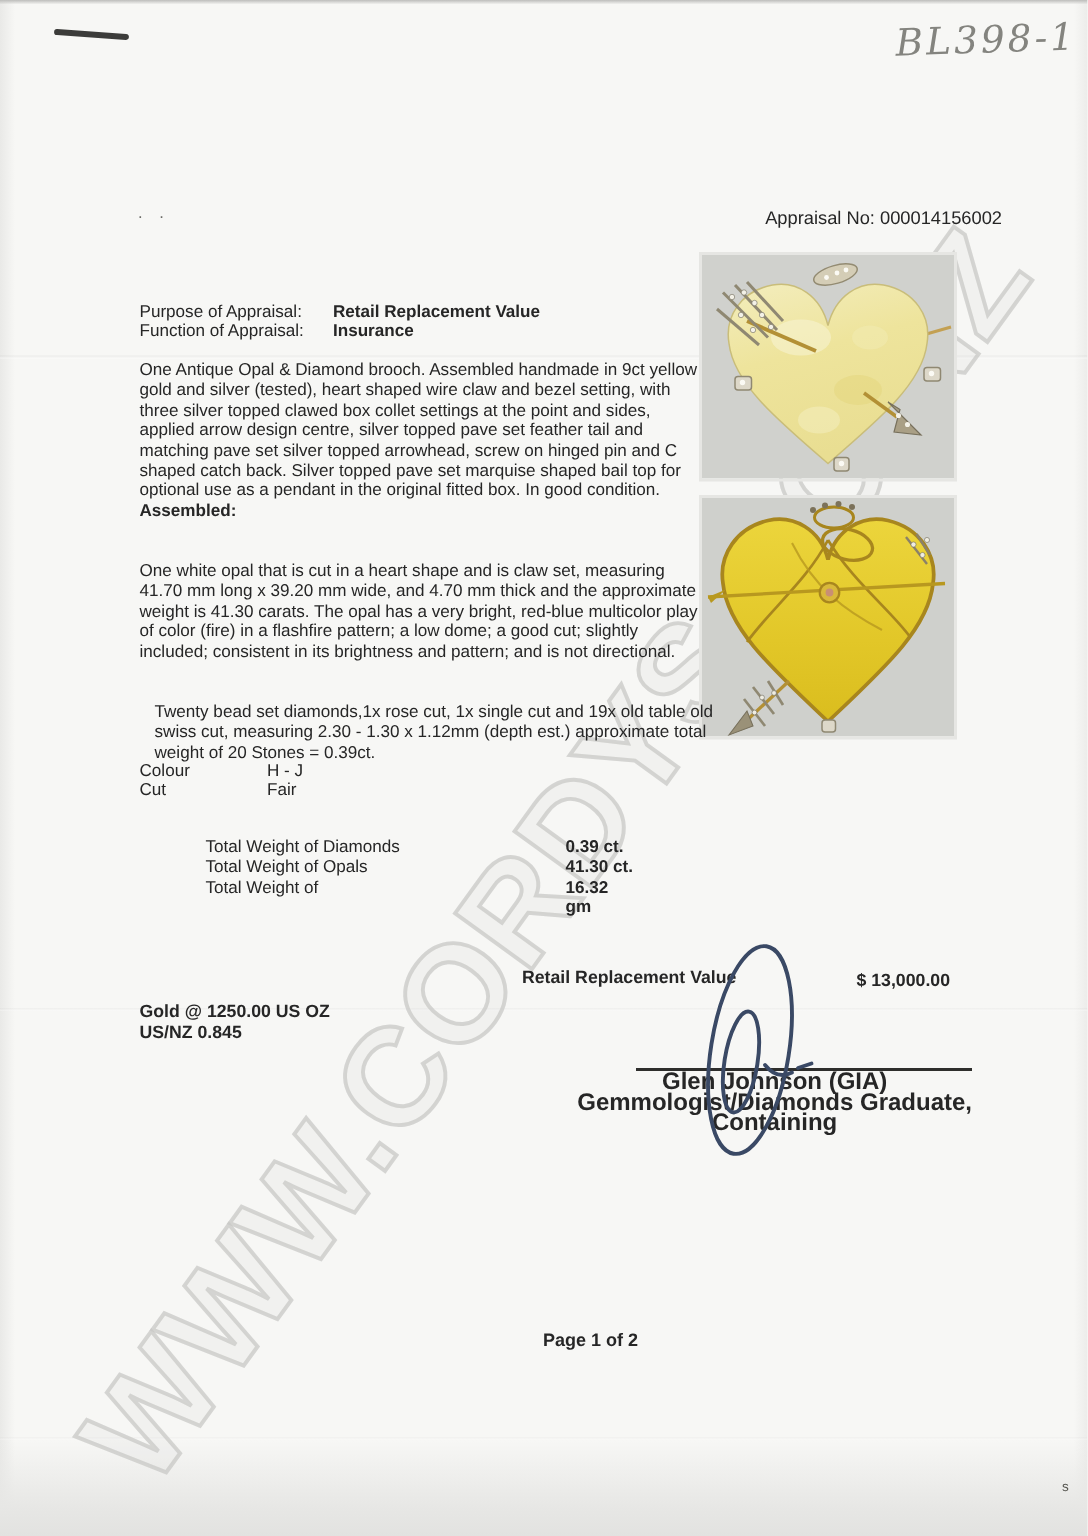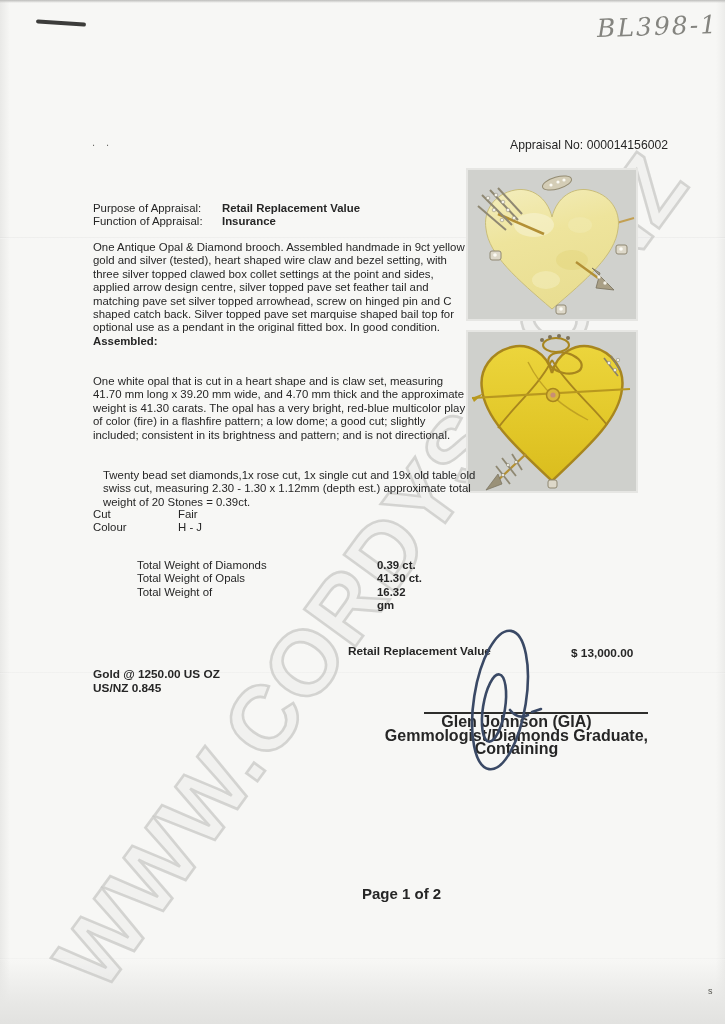--- a/index.html
+++ b/index.html
@@ -49,21 +49,21 @@
   .para3{left:103px;top:469px;width:380px;}
   .grades{left:93px;top:508px;width:260px;}
   .grade-row{display:grid;grid-template-columns:85px auto;}
   .weights{left:93px;top:559px;width:330px;}
   .weight-row{display:grid;grid-template-columns:240px auto;margin-left:44px;}
   .rrv-label{left:348px;top:645px;font-weight:bold;font-size:11.8px;}
   .rrv-amount{left:571px;top:647px;font-weight:bold;font-size:11.8px;}
   .gold-block{left:93px;top:667px;font-weight:bold;font-size:11.8px;line-height:14px;}
   .sig-line{position:absolute;left:424px;top:712px;width:224px;border-top:2px solid #2e2e2c;z-index:3;}
   .sig-text{right:77px;top:715px;text-align:center;font-weight:bold;font-size:16px;line-height:13.6px;}
-  .page-footer{left:332px;top:887px;font-weight:bold;font-size:15px;padding-left:30px;}
+  .page-footer{left:332px;top:887px;font-weight:bold;font-size:12px;padding-left:30px;}
   
   .photo{position:absolute;left:466px;z-index:2;border:2px solid #e6e6e3;box-sizing:border-box;}
   .photo-front{top:168px;width:172px;height:153px;}
   .photo-back{top:330px;width:172px;height:163px;}
   .photo svg{display:block;}
   
   .signature{position:absolute;left:448px;top:622px;z-index:4;}
 </style>
 </head>
 <body>
@@ -101,26 +101,26 @@
 <div class="txt para1">
   <div>One Antique Opal &amp; Diamond brooch. Assembled handmade in 9ct yellow gold and silver (tested), heart shaped wire claw and bezel setting, with three silver topped clawed box collet settings at the point and sides, applied arrow design centre, silver topped pave set feather tail and matching pave set silver topped arrowhead, screw on hinged pin and C shaped catch back. Silver topped pave set marquise shaped bail top for optional use as a pendant in the original fitted box. In good condition.</div>
   <div class="b">Assembled:</div>
 </div>
 
 <div class="txt para2">One white opal that is cut in a heart shape and is claw set, measuring 41.70 mm long x 39.20 mm wide, and 4.70 mm thick and the approximate weight is 41.30 carats. The opal has a very bright, red-blue multicolor play of color (fire) in a flashfire pattern; a low dome; a good cut; slightly included; consistent in its brightness and pattern; and is not directional.</div>
 
 <div class="txt para3">Twenty bead set diamonds,1x rose cut, 1x single cut and 19x old table old swiss cut, measuring 2.30 - 1.30 x 1.12mm (depth est.) approximate total weight of 20 Stones = 0.39ct.</div>
 <div class="txt grades">
   <div class="grade-row">
+    <span>Colour</span>
+    <span>H - J</span>
+  </div>
+  <div class="grade-row">
     <span>Cut</span>
     <span>Fair</span>
-  </div>
-  <div class="grade-row">
-    <span>Colour</span>
-    <span>H - J</span>
   </div>
 </div>
 
 <div class="txt weights">
   <div class="weight-row">
     <span>Total Weight of Diamonds</span>
     <span class="b">0.39 ct.</span>
   </div>
   <div class="weight-row">
     <span>Total Weight of Opals</span>

